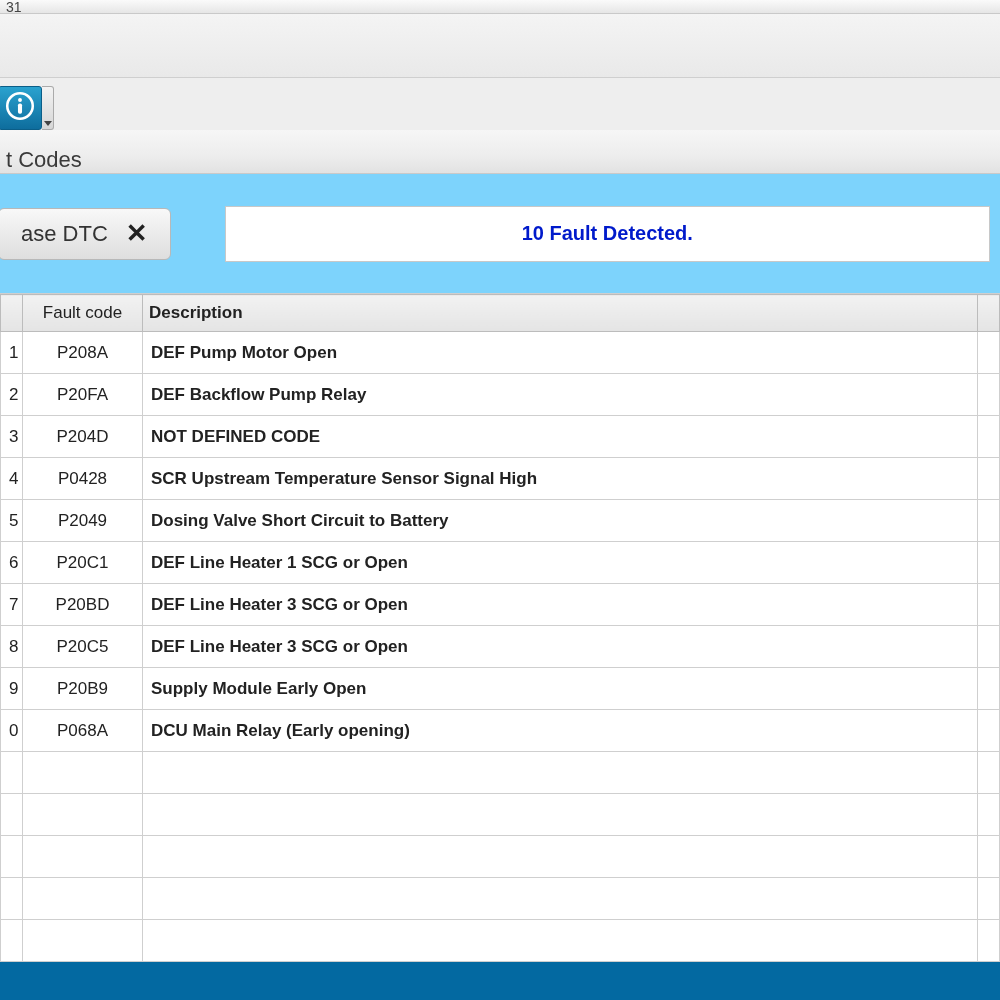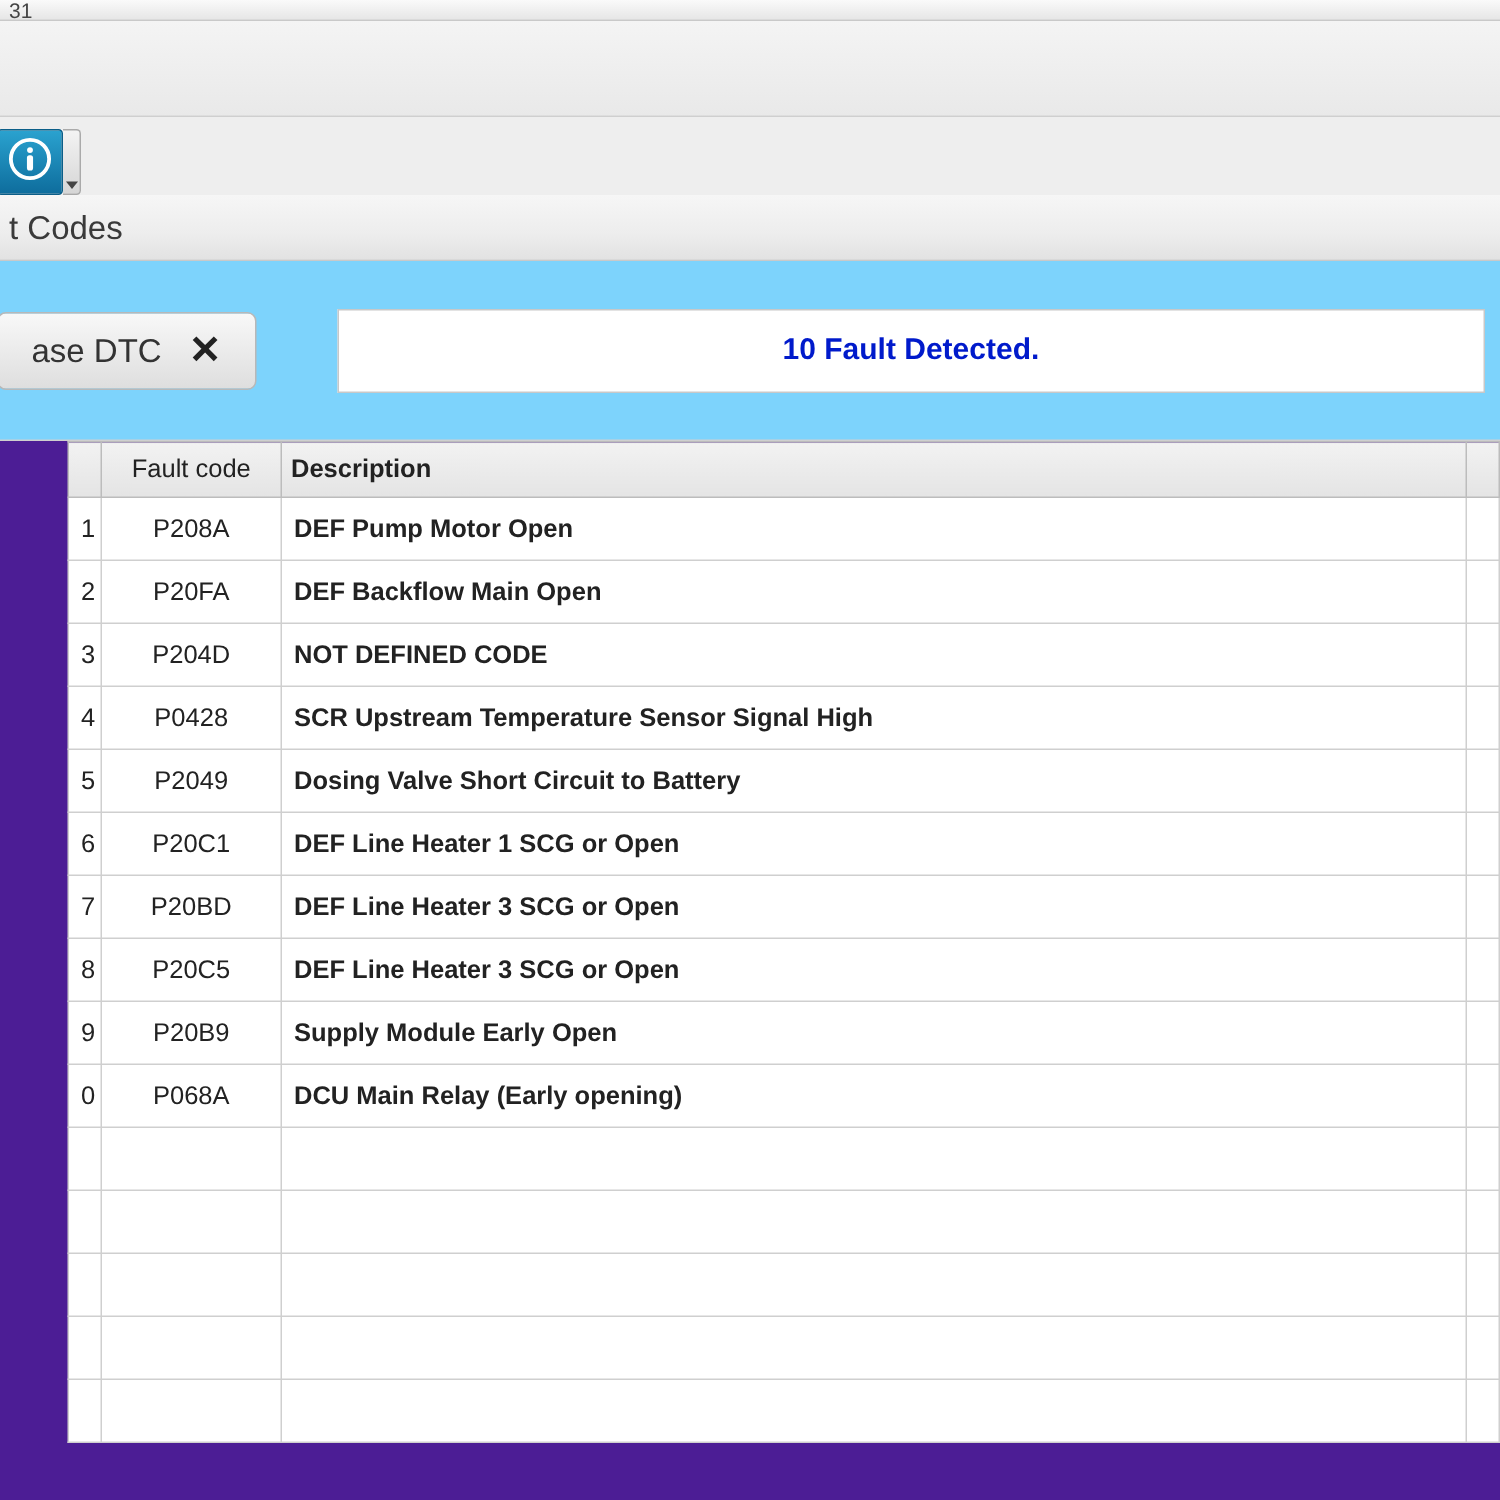--- a/index.html
+++ b/index.html
@@ -46,21 +46,21 @@
     display:flex; align-items:flex-end; justify-content:center;
     padding-bottom:3px;
   }
   .tri-down {
     width:0;height:0;border-left:4px solid transparent;border-right:4px solid transparent;border-top:5px solid #444;
   }
   .section-bar {
     height: 44px;
     background: linear-gradient(#f6f6f6,#ededed 60%,#e2e2e2);
     border-bottom: 1px solid #c9c9c9;
-    display:flex; align-items:center;
+    display:flex; align-items:flex-end;
     font-size: 22px;
     color: #3a3a3a;
     padding-left: 6px;
   }
   .toolbar-area {
     background: #7dd3fc;
     border-bottom: 1px solid #cfcfcf;
     height: 120px;
     display:flex; align-items:center;
     gap: 18px;
@@ -85,21 +85,21 @@
     height: 56px;
     background: #ffffff;
     border: 1px solid #c8c8c8;
     display:flex; align-items:center; justify-content:center;
     font-size: 20px;
     font-weight: bold;
     color: #001acb;
     margin-right: 10px;
     margin-left: 36px;
   }
-  .table-wrap { flex:1; overflow:auto; background:#4c1d95;padding-left:45px; }
+  .table-wrap { flex:1; overflow:auto; background:#0369a1; }
   table { width: 100%; border-collapse: collapse; table-layout: fixed; }
   th {
     background: linear-gradient(#f2f2f2,#e4e4e4);
     border: 1px solid #bcbcbc;
     font-weight: normal;
     font-size: 17px;
     color: #222;
     padding: 8px 6px;
     text-align: center;
   }
@@ -168,21 +168,21 @@
       <tbody id="fault-tbody">
           <tr>
     <td class="col-num">1</td>
     <td class="col-code">P208A</td>
     <td class="col-desc">DEF Pump Motor Open</td>
     <td class="col-extra"></td>
           </tr>
           <tr>
     <td class="col-num">2</td>
     <td class="col-code">P20FA</td>
-    <td class="col-desc">DEF Backflow Main Open</td>
+    <td class="col-desc">DEF Backflow Pump Relay</td>
     <td class="col-extra"></td>
           </tr>
           <tr>
     <td class="col-num">3</td>
     <td class="col-code">P204D</td>
     <td class="col-desc">NOT DEFINED CODE</td>
     <td class="col-extra"></td>
           </tr>
           <tr>
     <td class="col-num">4</td>

